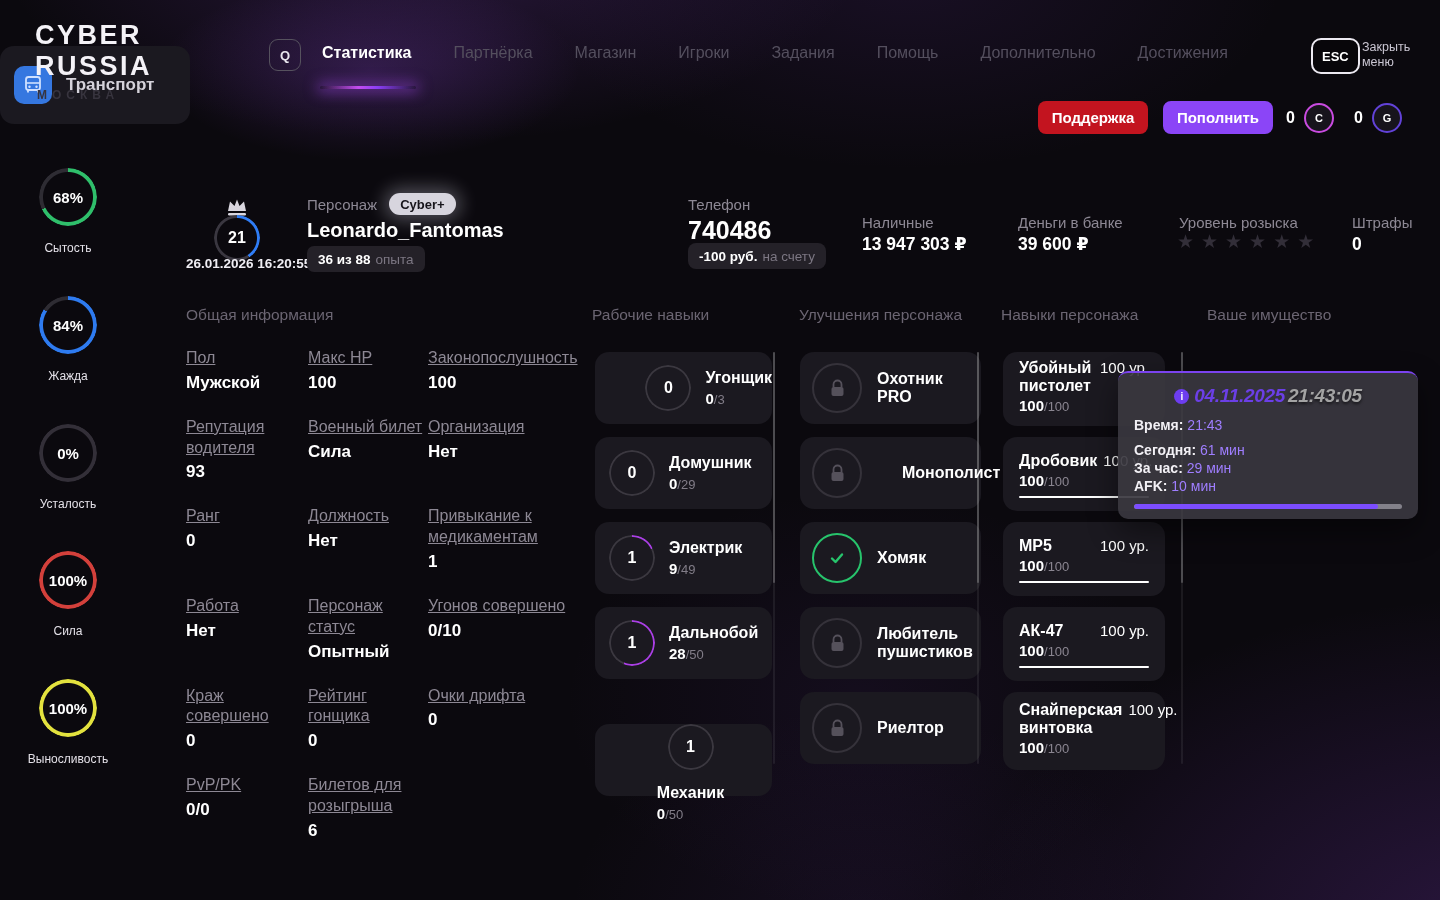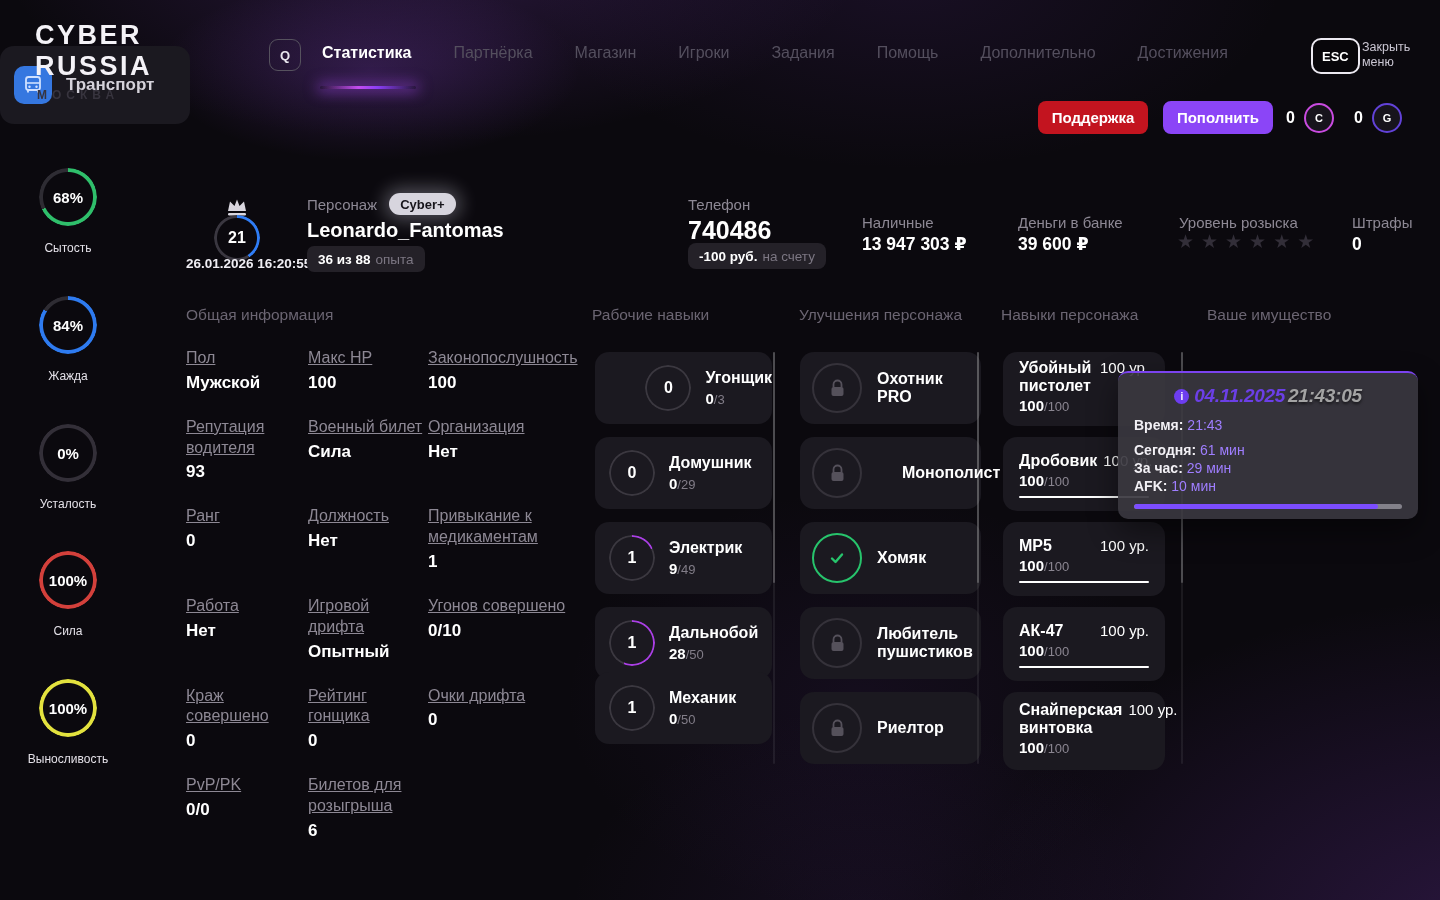--- a/index.html
+++ b/index.html
@@ -272,21 +272,21 @@
       </div>
     <div>
         <div class="gi-label">Привыкание к медикаментам</div>
         <div class="gi-value">1</div>
       </div>
     <div>
         <div class="gi-label">Работа</div>
         <div class="gi-value">Нет</div>
       </div>
     <div>
-        <div class="gi-label">Игровой дрифта</div>
+        <div class="gi-label">Персонаж статус</div>
         <div class="gi-value">Опытный</div>
       </div>
     <div>
         <div class="gi-label">Угонов совершено</div>
         <div class="gi-value">0/10</div>
       </div>
     <div>
         <div class="gi-label">Краж совершено</div>
         <div class="gi-value">0</div>
       </div>
@@ -341,21 +341,21 @@
   <div class="card ws-card" style="left:595px;top:607px;">
     <div class="ringwrap ws-ring">
         <div class="ring" style="background: conic-gradient(rgb(171, 63, 230) 56%, rgb(59, 56, 64) 0deg);"></div>
         <span class="ws-num">1</span>
       </div>
     <div>
         <div class="ws-name">Дальнобой</div>
         <div class="ws-prog"><b>28</b><span>/50</span></div>
       </div>
   </div>
-  <div class="card ws-card" style="left:595px;top:672px;">
+  <div class="card ws-card" style="left:595px;top:724px;flex-direction:column;">
     <div class="ringwrap ws-ring">
         <div class="ring" style="background: conic-gradient(rgb(171, 63, 230) 0%, rgb(59, 56, 64) 0deg);"></div>
         <span class="ws-num">1</span>
       </div>
     <div>
         <div class="ws-name">Механик</div>
         <div class="ws-prog"><b>0</b><span>/50</span></div>
       </div>
   </div>
   <div class="abs vscroll" style="left:773px;"></div>

